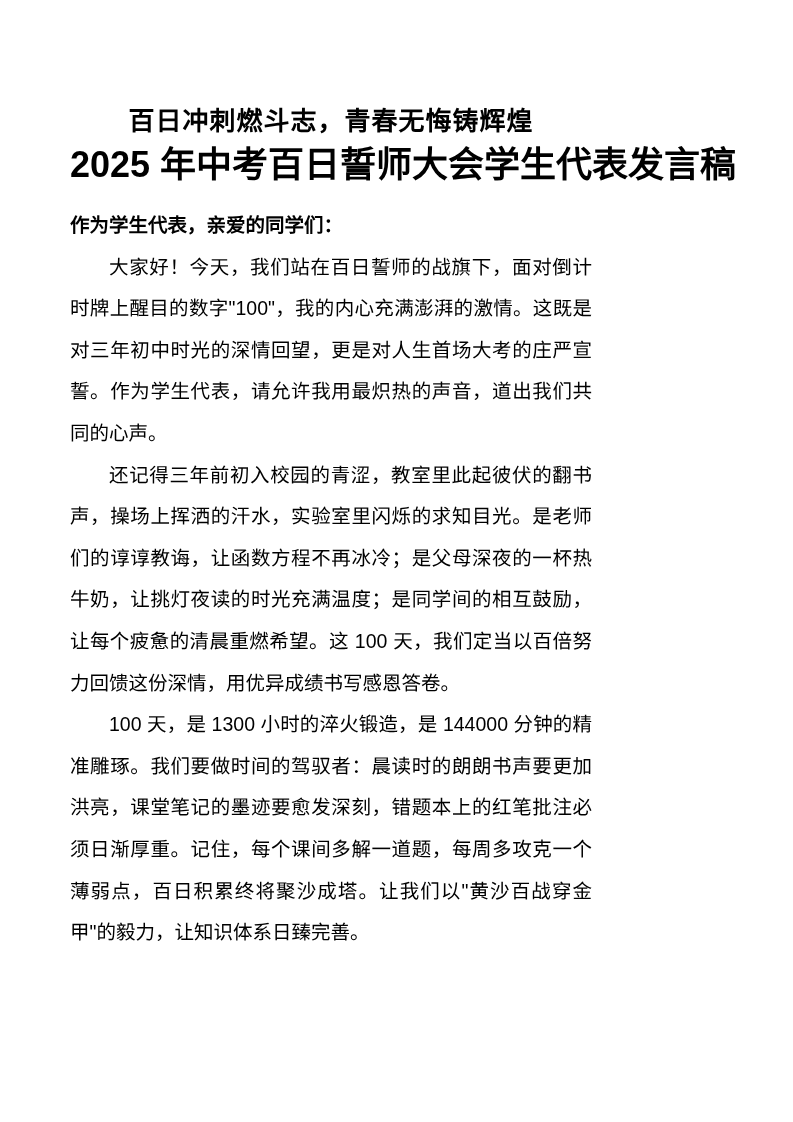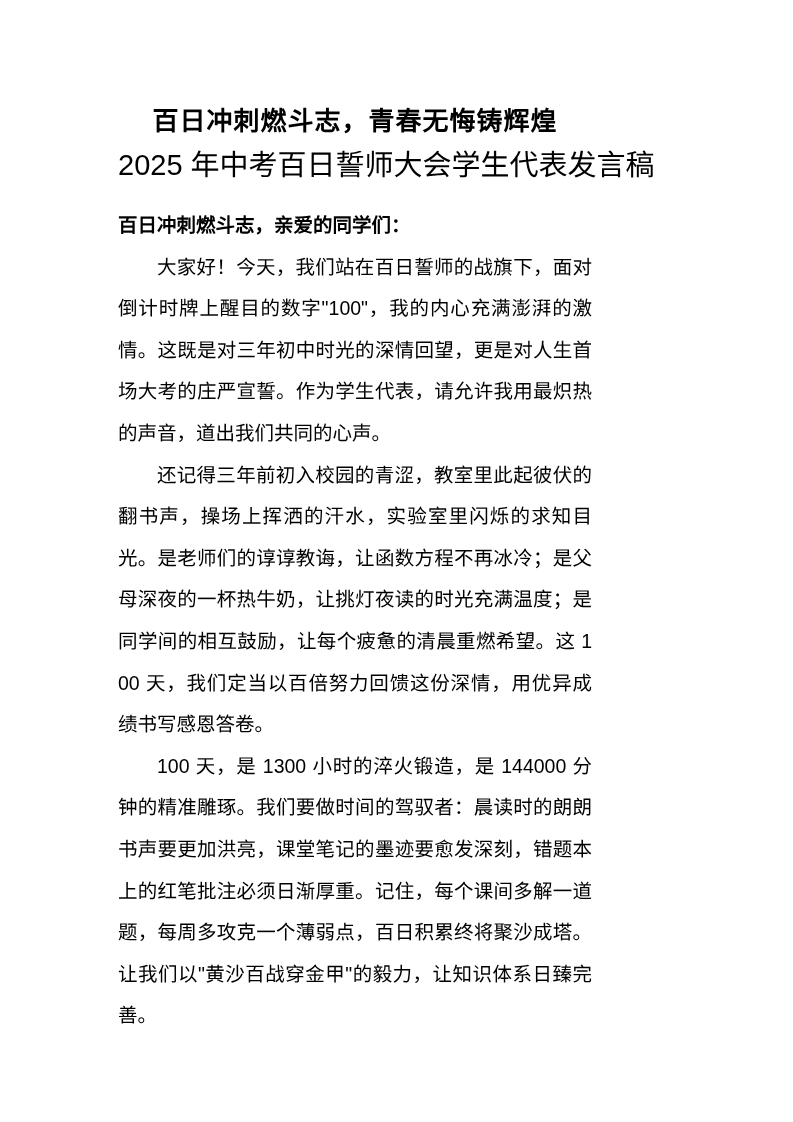--- a/index.html
+++ b/index.html
@@ -12,35 +12,35 @@
     height: 1122px;
     overflow: hidden;
     color: #000000;
     font-family: "Liberation Sans", "DejaVu Sans", sans-serif;
     -webkit-font-smoothing: antialiased;
   }
   .page {
     box-sizing: border-box;
     width: 711px;
     height: 1122px;
-    padding: 100px 119px 0 118px;
+    padding: 100px 119px 0 70px;
     background: #ffffff;
   }
   .title-line1 {
     font-size: 26px;
     font-weight: bold;
     text-align: center;
     line-height: 42px;
     margin: 0;
     letter-spacing: 1px;
     white-space: nowrap;
   }
   .title-line2 {
-    font-size: 29px;
-    font-weight: normal;
+    font-size: 36px;
+    font-weight: bold;
     text-align: right;
     line-height: 46px;
     margin: 0;
     white-space: nowrap;
   }
   .salutation {
     font-size: 19.5px;
     font-weight: bold;
     line-height: 41.6px;
     margin: 17px 0 0 0;
@@ -54,20 +54,20 @@
     word-break: break-all;
   }
 </style>
 </head>
 <body>
 
 <div class="page">
   <h1 class="title-line1">百日冲刺燃斗志，青春无悔铸辉煌</h1>
   <h1 class="title-line2">2025 年中考百日誓师大会学生代表发言稿</h1>
 
-  <p class="salutation">百日冲刺燃斗志，亲爱的同学们：</p>
+  <p class="salutation">作为学生代表，亲爱的同学们：</p>
 
   <p class="body-paragraph">大家好！今天，我们站在百日誓师的战旗下，面对倒计时牌上醒目的数字"100"，我的内心充满澎湃的激情。这既是对三年初中时光的深情回望，更是对人生首场大考的庄严宣誓。作为学生代表，请允许我用最炽热的声音，道出我们共同的心声。</p>
 
   <p class="body-paragraph">还记得三年前初入校园的青涩，教室里此起彼伏的翻书声，操场上挥洒的汗水，实验室里闪烁的求知目光。是老师们的谆谆教诲，让函数方程不再冰冷；是父母深夜的一杯热牛奶，让挑灯夜读的时光充满温度；是同学间的相互鼓励，让每个疲惫的清晨重燃希望。这 100 天，我们定当以百倍努力回馈这份深情，用优异成绩书写感恩答卷。</p>
 
   <p class="body-paragraph">100 天，是 1300 小时的淬火锻造，是 144000 分钟的精准雕琢。我们要做时间的驾驭者：晨读时的朗朗书声要更加洪亮，课堂笔记的墨迹要愈发深刻，错题本上的红笔批注必须日渐厚重。记住，每个课间多解一道题，每周多攻克一个薄弱点，百日积累终将聚沙成塔。让我们以"黄沙百战穿金甲"的毅力，让知识体系日臻完善。</p>
 </div>
 
 </body></html>

